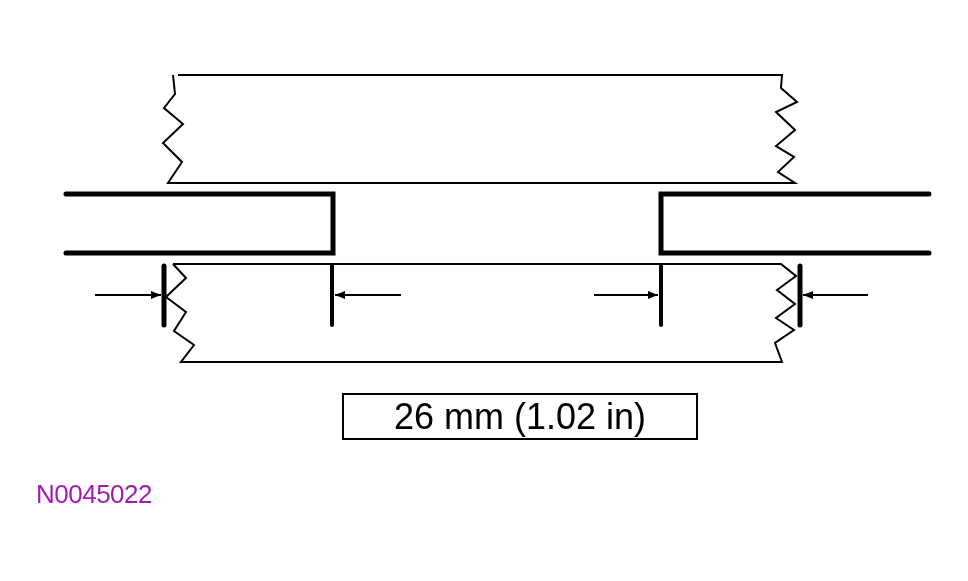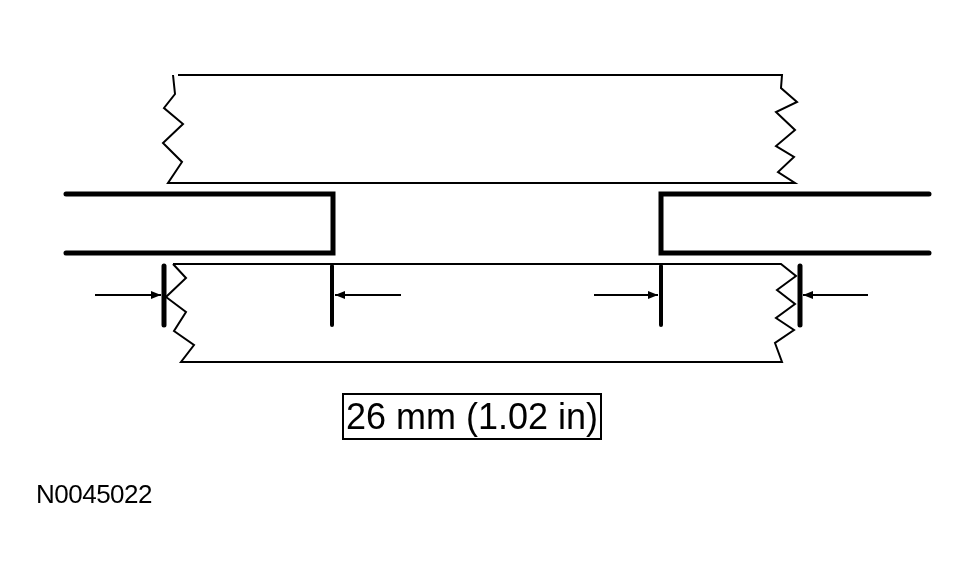--- a/index.html
+++ b/index.html
@@ -18,38 +18,38 @@
       position: absolute;
       left: 0;
       top: 0;
       width: 968px;
       height: 581px;
     }
     .dim-box {
       position: absolute;
       left: 342px;
       top: 393px;
-      width: 260px;
+      width: 356px;
       height: 47px;
       border: 2px solid #000;
       box-sizing: border-box;
       display: flex;
       align-items: center;
       justify-content: center;
       font-size: 36px;
       color: #000;
       background: #fff;
       line-height: 1;
     }
     .fig-id {
       position: absolute;
       left: 36px;
       top: 481px;
       font-size: 26px;
-      color: #000000;
+      color: #a21caf;
       line-height: 1;
       letter-spacing: -0.5px;
     }
   </style>
 </head>
 <body>
 
 <svg id="diagram" viewBox="0 0 968 581" xmlns="http://www.w3.org/2000/svg">
   <defs>
     <marker id="arrowhead" markerWidth="10" markerHeight="8" refX="10" refY="4" orient="auto" markerUnits="userSpaceOnUse">

